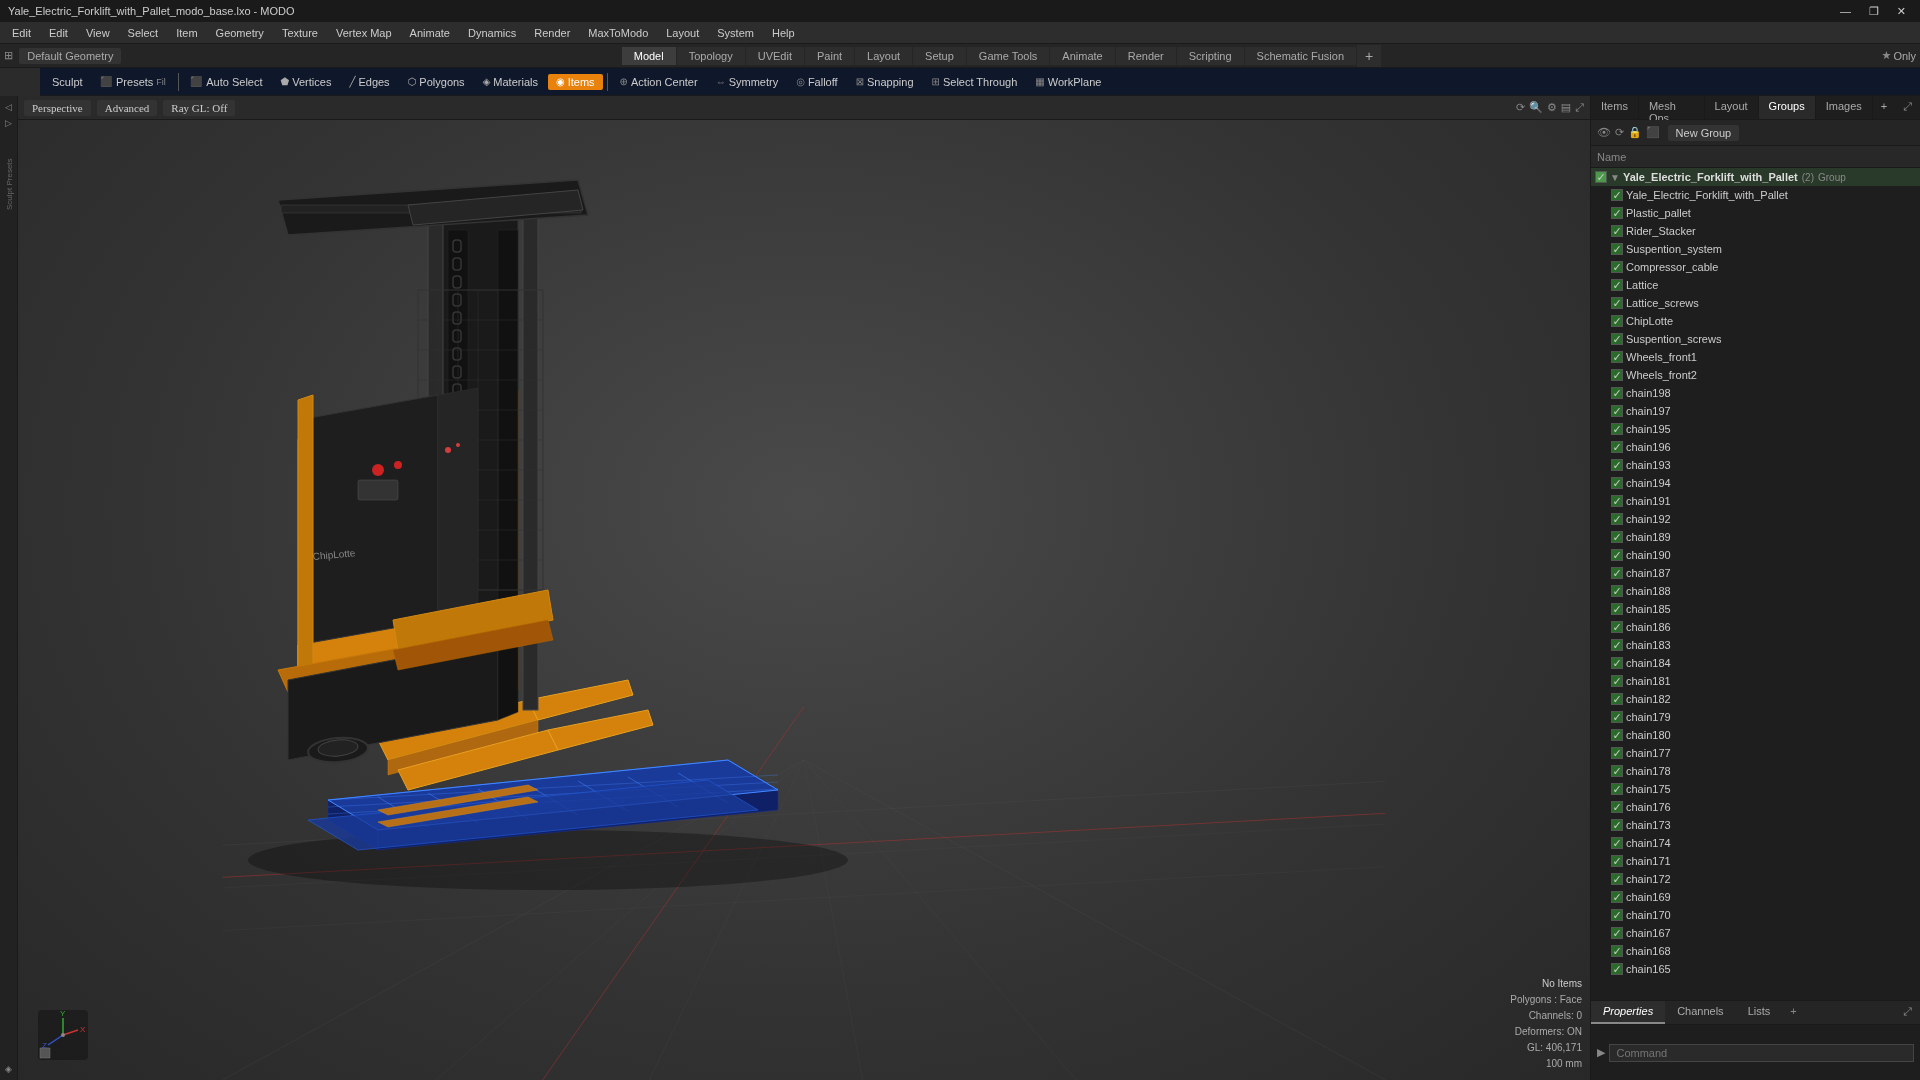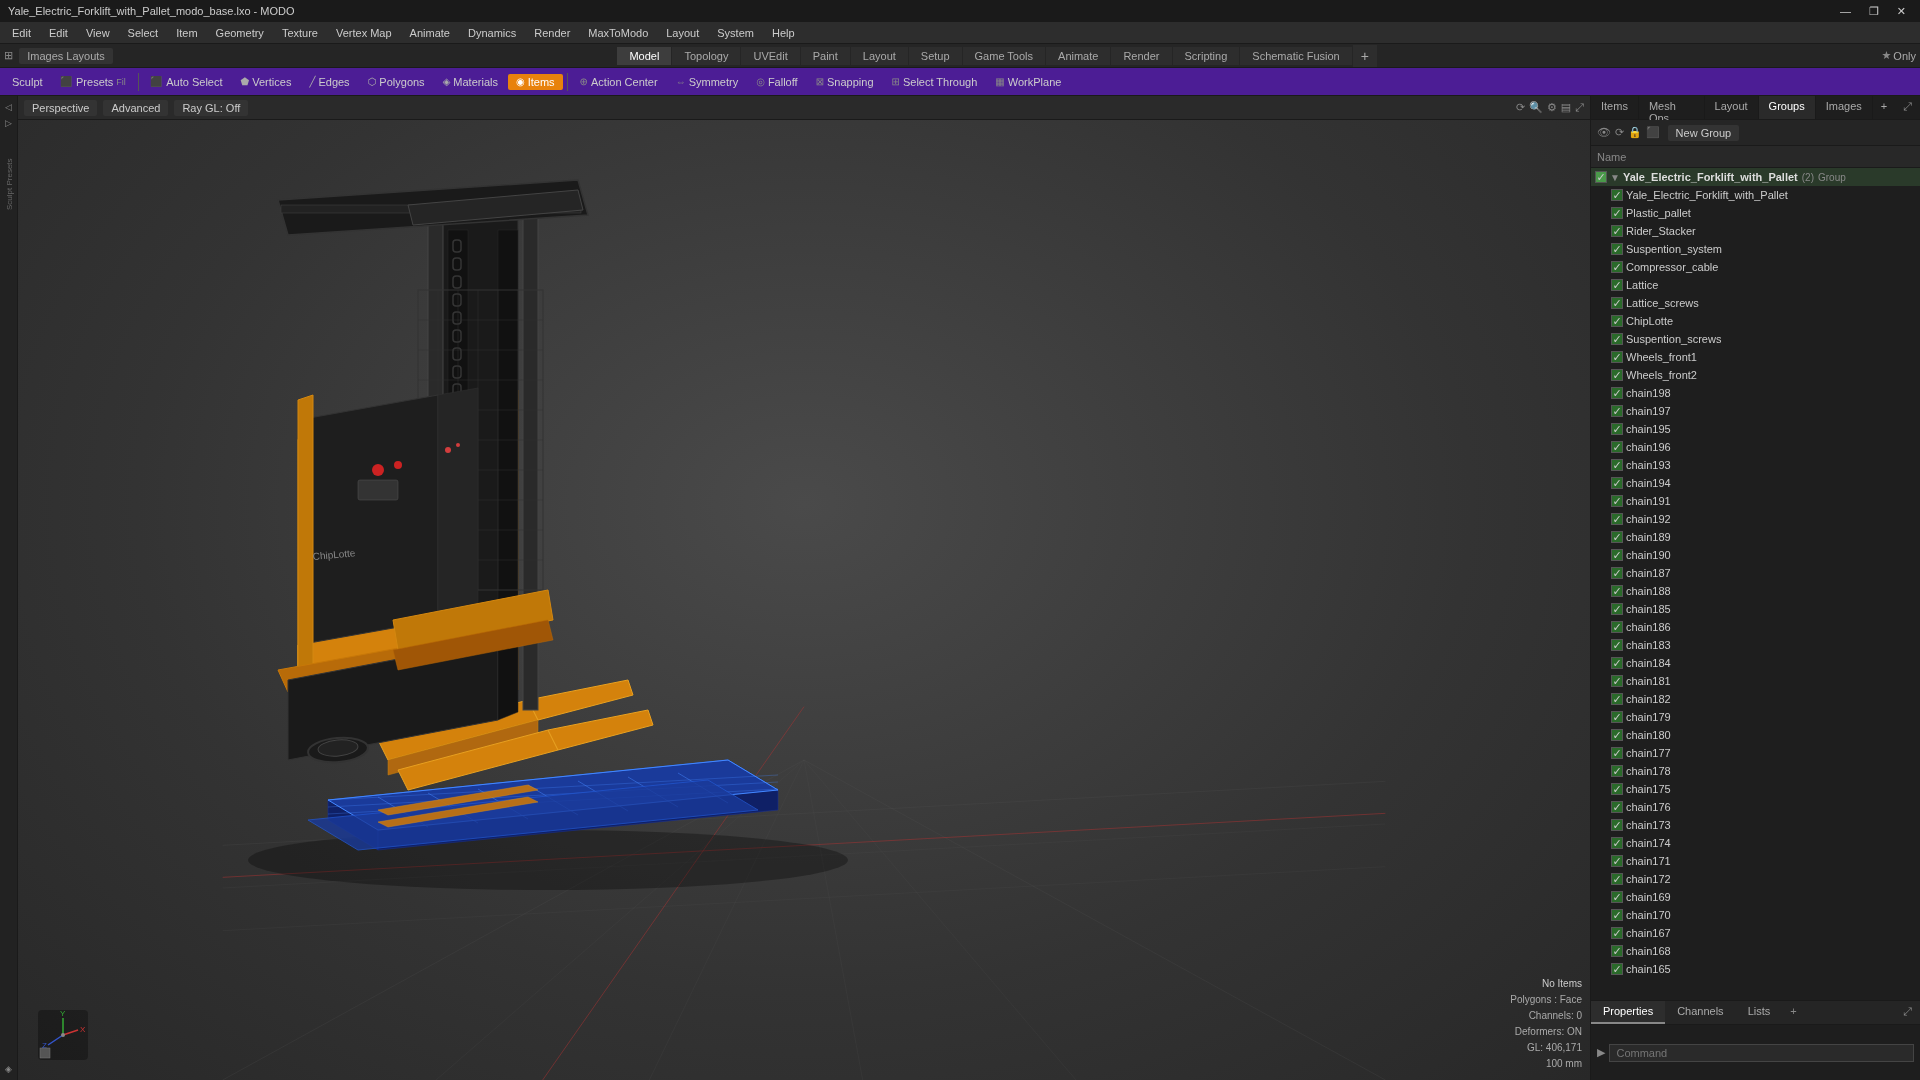--- a/index.html
+++ b/index.html
@@ -26,22 +26,22 @@
       border-bottom: 1px solid #1a1a1a; gap: 2px;
     }
     .layout-btn { padding: 2px 8px; cursor: pointer; color: #aaa; font-size: 11px; background: #333; border: none; border-radius: 2px; }
     #layout-tabs { display: flex; align-items: center; gap: 1px; margin-left: auto; }
     .layout-tab { padding: 3px 12px; cursor: pointer; color: #aaa; font-size: 11px; background: #2d2d2d; border: none; }
     .layout-tab.active { background: #3d3d3d; color: #fff; }
     #layout-add { padding: 3px 8px; color: #aaa; cursor: pointer; font-size: 14px; background: #2d2d2d; border: none; }
 
     
     #toolbar {
-      height: 28px; background: #4c1d95; display: flex; align-items: center; padding: 0 4px;
-      border-bottom: 1px solid #1a1a1a; gap: 2px;
+      height: 28px; background: #0f172a; display: flex; align-items: center; padding: 0 4px;
+      border-bottom: 1px solid #1a1a1a; gap: 2px; margin-left: 40px;
     }
     .tool-btn { padding: 2px 8px; cursor: pointer; color: #ccc; font-size: 11px; background: transparent; border: none; border-radius: 2px; display: flex; align-items: center; gap: 3px; }
     .tool-btn.active { background: #e8820c; color: #fff; }
     .tool-separator { width: 1px; height: 18px; background: #555; margin: 0 2px; }
 
     
     #main-layout { display: flex; width: 1920px; height: calc(1080px - 22px - 22px - 24px - 28px); }
 
     
     #left-sidebar {
@@ -51,21 +51,21 @@
     .sidebar-icon { width: 14px; height: 14px; color: #888; cursor: pointer; font-size: 9px; text-align: center; display: flex; align-items: center; justify-content: center; }
 
     
     #viewport-area { flex: 1; display: flex; flex-direction: column; position: relative; background: #3a3a3a; }
 
     
     #viewport-header {
       height: 24px; background: #2a2a2a; display: flex; align-items: center; padding: 0 6px;
       border-bottom: 1px solid #1a1a1a; gap: 6px;
     }
-    .vp-btn { padding: 2px 8px; cursor: pointer; color: #ccc; font-size: 11px; background: #333; border: none; border-radius: 2px; }
+    .vp-btn { padding: 2px 8px; cursor: pointer; color: #ccc; font-size: 11px; background: #333; border: none; border-radius: 2px; font-family: Liberation Serif, serif; }
     #vp-icons { margin-left: auto; display: flex; gap: 4px; }
     .vp-icon { color: #888; cursor: pointer; font-size: 11px; }
 
     
     #viewport-3d {
       flex: 1; position: relative; background: #404040;
       background-image: 
         linear-gradient(rgba(80,80,80,0.3) 1px, transparent 1px),
         linear-gradient(90deg, rgba(80,80,80,0.3) 1px, transparent 1px);
       background-size: 60px 60px;
@@ -112,21 +112,21 @@
     .group-name.bold { font-weight: bold; color: #ddd; }
     .group-type { color: #888; font-size: 10px; margin-left: 4px; }
 
     
     #bottom-panel {
       height: 80px; display: flex; flex-direction: column; background: #1e1e1e;
       border-top: 1px solid #1a1a1a;
     }
     #bottom-tabs { height: 24px; display: flex; background: #252525; border-bottom: 1px solid #1a1a1a; }
     .bottom-tab { padding: 4px 12px; cursor: pointer; color: #aaa; font-size: 11px; }
-    .bottom-tab.active { color: #fff; background: #2d2d2d; border-bottom: 2px solid #888; }
+    .bottom-tab.active { color: #fff; background: #2d2d2d; border-bottom: 2px solid #888; font-style: italic; }
     #command-bar { display: flex; align-items: center; padding: 4px 6px; gap: 4px; flex: 1; }
     #cmd-arrow { color: #888; font-size: 11px; }
     #cmd-input {
       flex: 1; background: #2a2a2a; border: 1px solid #444; color: #ccc; font-size: 11px;
       padding: 2px 6px; outline: none;
     }
 
     
     #groups-list::-webkit-scrollbar { width: 8px; }
     #groups-list::-webkit-scrollbar-track { background: #1a1a1a; }
@@ -160,21 +160,21 @@
   <span class="menu-item">Dynamics</span>
   <span class="menu-item">Render</span>
   <span class="menu-item">MaxToModo</span>
   <span class="menu-item">Layout</span>
   <span class="menu-item">System</span>
   <span class="menu-item">Help</span>
 </div>
 
 <div id="layout-bar">
   <span style="color:#888; margin-right:4px;">⊞</span>
-  <button class="layout-btn">Images Layouts</button>
+  <button class="layout-btn">Default Geometry</button>
   <div id="layout-tabs">
     <span class="layout-tab active">Model</span>
     <span class="layout-tab">Topology</span>
     <span class="layout-tab">UVEdit</span>
     <span class="layout-tab">Paint</span>
     <span class="layout-tab">Layout</span>
     <span class="layout-tab">Setup</span>
     <span class="layout-tab">Game Tools</span>
     <span class="layout-tab">Animate</span>
     <span class="layout-tab">Render</span>

